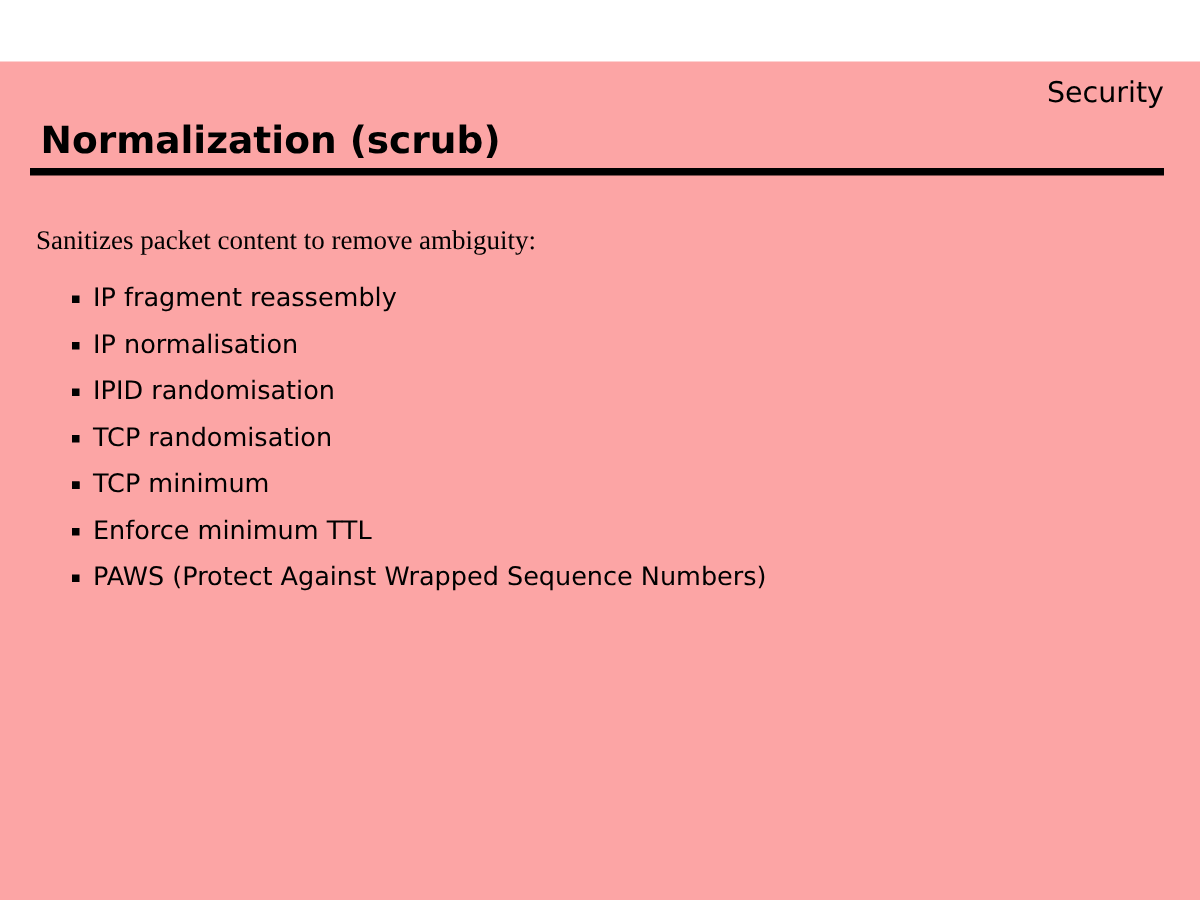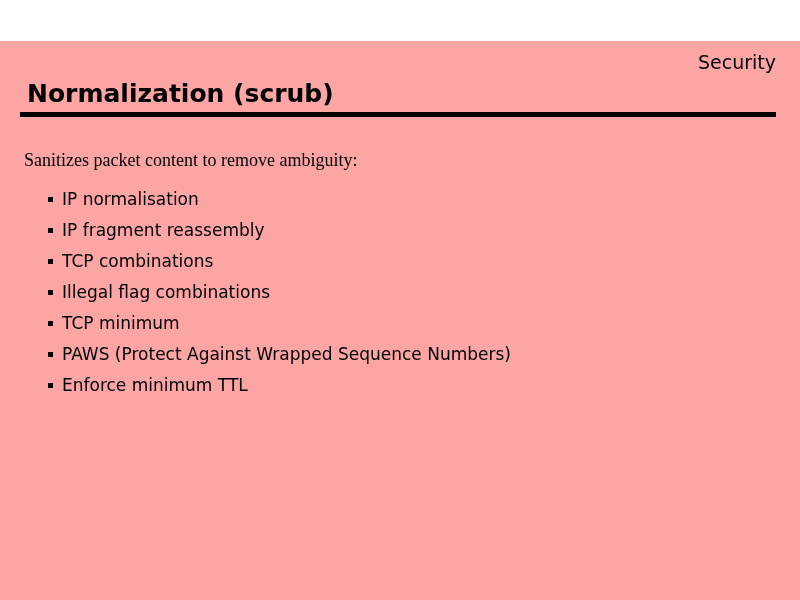--- a/index.html
+++ b/index.html
@@ -84,43 +84,46 @@
 
   <div class="title-rule"></div>
 
   <div class="content">
 
     <p class="intro-line">Sanitizes packet content to remove ambiguity:</p>
 
     <ul class="bullet-list">
       <li>
         <span class="sq-bullet"></span>
+        <span>IP fragment reassembly</span>
+      </li>
+      <li>
+        <span class="sq-bullet"></span>
         <span>IP normalisation</span>
       </li>
       <li>
         <span class="sq-bullet"></span>
-        <span>IP fragment reassembly</span>
+        <span>IPID randomisation</span>
       </li>
       <li>
         <span class="sq-bullet"></span>
-        <span>TCP combinations</span>
+        <span>TCP randomisation</span>
       </li>
       <li>
         <span class="sq-bullet"></span>
-        <span>Illegal flag combinations</span>
       </li>
       <li>
         <span class="sq-bullet"></span>
         <span>TCP minimum</span>
       </li>
       <li>
         <span class="sq-bullet"></span>
-        <span>PAWS (Protect Against Wrapped Sequence Numbers)</span>
+        <span>Enforce minimum TTL</span>
       </li>
       <li>
         <span class="sq-bullet"></span>
-        <span>Enforce minimum TTL</span>
+        <span>PAWS (Protect Against Wrapped Sequence Numbers)</span>
       </li>
     </ul>
 
   </div>
 
 </div>
 
 </body></html>

